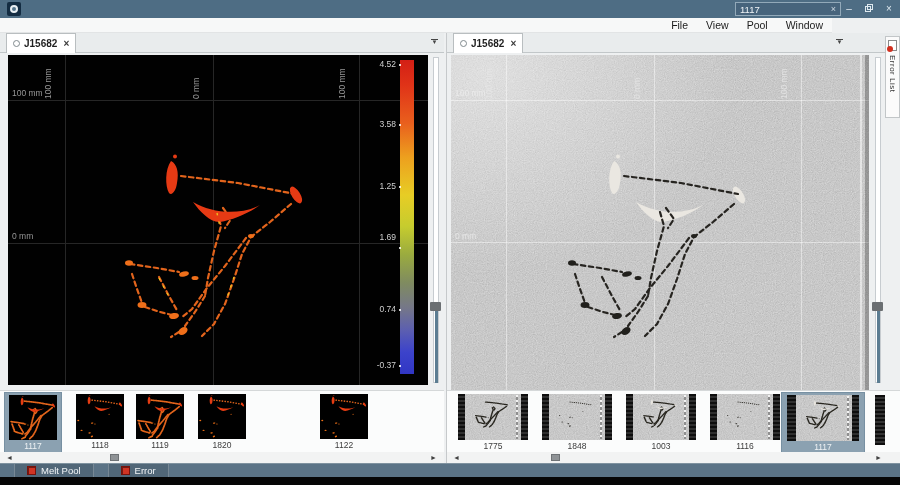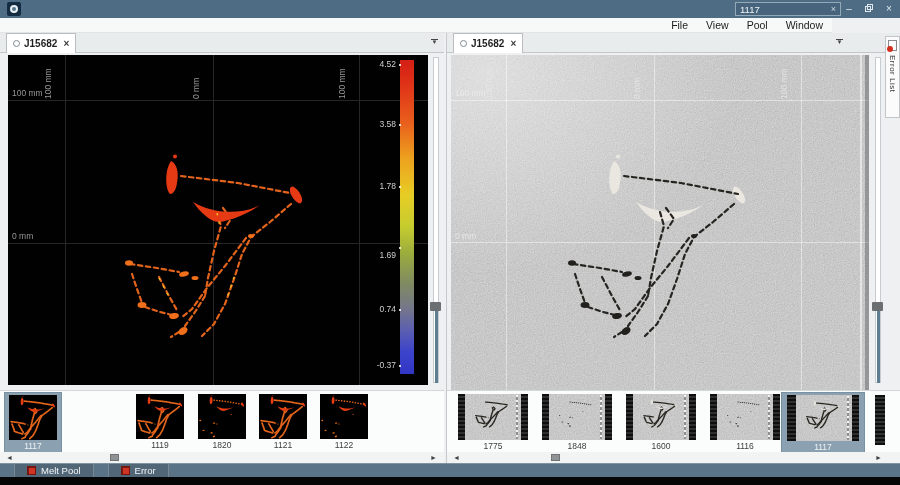--- a/index.html
+++ b/index.html
@@ -180,22 +180,22 @@
         <path d="M209,158 L212,172 M226,222 L218,246 M151,223 L160,240" stroke="#f0cb22" stroke-width="1.4" fill="none" stroke-dasharray="2.5 6" opacity=".9"></path>
       </svg>
       <span class="vlabel" style="left:45px;top:34px">100 mm</span>
       <span class="vlabel" style="left:193px;top:34px">0 mm</span>
       <span class="vlabel" style="left:339px;top:34px">100 mm</span>
       <span class="hlabel" style="left:4px;top:33px">100 mm</span>
       <span class="hlabel" style="left:4px;top:176px">0 mm</span>
       <div class="colorbar"></div>
       <span class="cb-label" style="top:4px">4.52</span>
       <span class="cb-label" style="top:64px">3.58</span>
-      <span class="cb-label" style="top:126px">1.78</span>
-      <span class="cb-label" style="top:195px">1.69</span>
+      <span class="cb-label" style="top:126px">1.25</span>
+      <span class="cb-label" style="top:177px">1.69</span>
       <span class="cb-label" style="top:249px">0.74</span>
       <span class="cb-label" style="top:305px">-0.37</span>
       <i class="cb-dot" style="top:9px"></i>
         <i class="cb-dot" style="top:69px"></i>
         <i class="cb-dot" style="top:131px"></i>
         <i class="cb-dot" style="top:192px"></i>
         <i class="cb-dot" style="top:254px"></i>
         <i class="cb-dot" style="top:310px"></i>
 
     </div>
@@ -210,49 +210,49 @@
       <div class="tcell sel" style="left:4px;width:58px">
         <div class="timg" style="width:48px;height:45px">
           <svg width="48" height="45" viewBox="112 95 190 192" preserveAspectRatio="none">
             <use href="#mp-lines" stroke-width="7" style="color:#e4651c"></use>
               <use href="#mp-hot" style="color:#e63c12"></use>
               <use href="#mp-spots" style="color:#ef7016"></use>
           </svg>
         </div>
         <div class="tlabel">1117</div>
       </div>
+      <div class="tcell" style="left:74px;width:52px">
+        <div class="timg" style="width:48px;height:45px">
+          <svg width="48" height="45" viewBox="112 95 190 192" preserveAspectRatio="none">
+            <use href="#mp-top" style="color:#e4651c"></use>
+              <use href="#mp-hot" style="color:#e63c12"></use>
+              <use href="#mp-spots" style="color:#ef7016"></use>
+          </svg>
+        </div>
+        <div class="tlabel">1118</div>
+      </div>
       <div class="tcell" style="left:134px;width:52px">
         <div class="timg" style="width:48px;height:45px">
           <svg width="48" height="45" viewBox="112 95 190 192" preserveAspectRatio="none">
             <use href="#mp-lines" stroke-width="7" style="color:#e4651c"></use>
               <use href="#mp-hot" style="color:#e63c12"></use>
               <use href="#mp-spots" style="color:#ef7016"></use>
           </svg>
         </div>
         <div class="tlabel">1119</div>
       </div>
       <div class="tcell" style="left:196px;width:52px">
         <div class="timg" style="width:48px;height:45px">
           <svg width="48" height="45" viewBox="112 95 190 192" preserveAspectRatio="none">
             <use href="#mp-top" style="color:#e4651c"></use>
               <use href="#mp-hot" style="color:#e63c12"></use>
               <use href="#mp-spots" style="color:#ef7016"></use>
           </svg>
         </div>
         <div class="tlabel">1820</div>
-      </div>
-      <div class="tcell" style="left:257px;width:52px">
-        <div class="timg" style="width:48px;height:45px">
-          <svg width="48" height="45" viewBox="112 95 190 192" preserveAspectRatio="none">
-            <use href="#mp-lines" stroke-width="7" style="color:#e4651c"></use>
-              <use href="#mp-hot" style="color:#e63c12"></use>
-              <use href="#mp-spots" style="color:#ef7016"></use>
-          </svg>
-        </div>
-        <div class="tlabel">1121</div>
       </div>
       <div class="tcell" style="left:318px;width:52px">
         <div class="timg" style="width:48px;height:45px">
           <svg width="48" height="45" viewBox="112 95 190 192" preserveAspectRatio="none">
             <use href="#mp-top" style="color:#e4651c"></use>
               <use href="#mp-hot" style="color:#e63c12"></use>
               <use href="#mp-spots" style="color:#ef7016"></use>
           </svg>
         </div>
         <div class="tlabel">1122</div>
@@ -354,21 +354,21 @@
               <rect width="70" height="46" filter="url(#grain)"></rect>
             <g transform="translate(16,4) scale(0.19,0.155) translate(-112,-95)">
                 <use href="#mp-lines" stroke-width="8" style="color:#28261f"></use>
                 <use href="#mp-hot" style="color:#e8e5df"></use>
               </g>
             </svg>
           <div class="band" style="left:0"></div>
             <div class="band" style="right:0"></div>
             <div class="streak" style="right:10px"></div>
         </div>
-        <div class="tlabel">1600</div>
+        <div class="tlabel">1003</div>
       </div>
       <div class="tcell" style="left:260px;width:76px">
         <div class="timg gimg" style="width:70px;height:46px">
           <svg width="70" height="46">
               <rect width="70" height="46" filter="url(#grain)"></rect>
             <g transform="translate(16,4) scale(0.19,0.155) translate(-112,-95)">
                 <use href="#mp-top" style="color:#2a2822"></use>
                 <use href="#mp-spots" style="color:#23211c"></use>
               </g>
             </svg>

